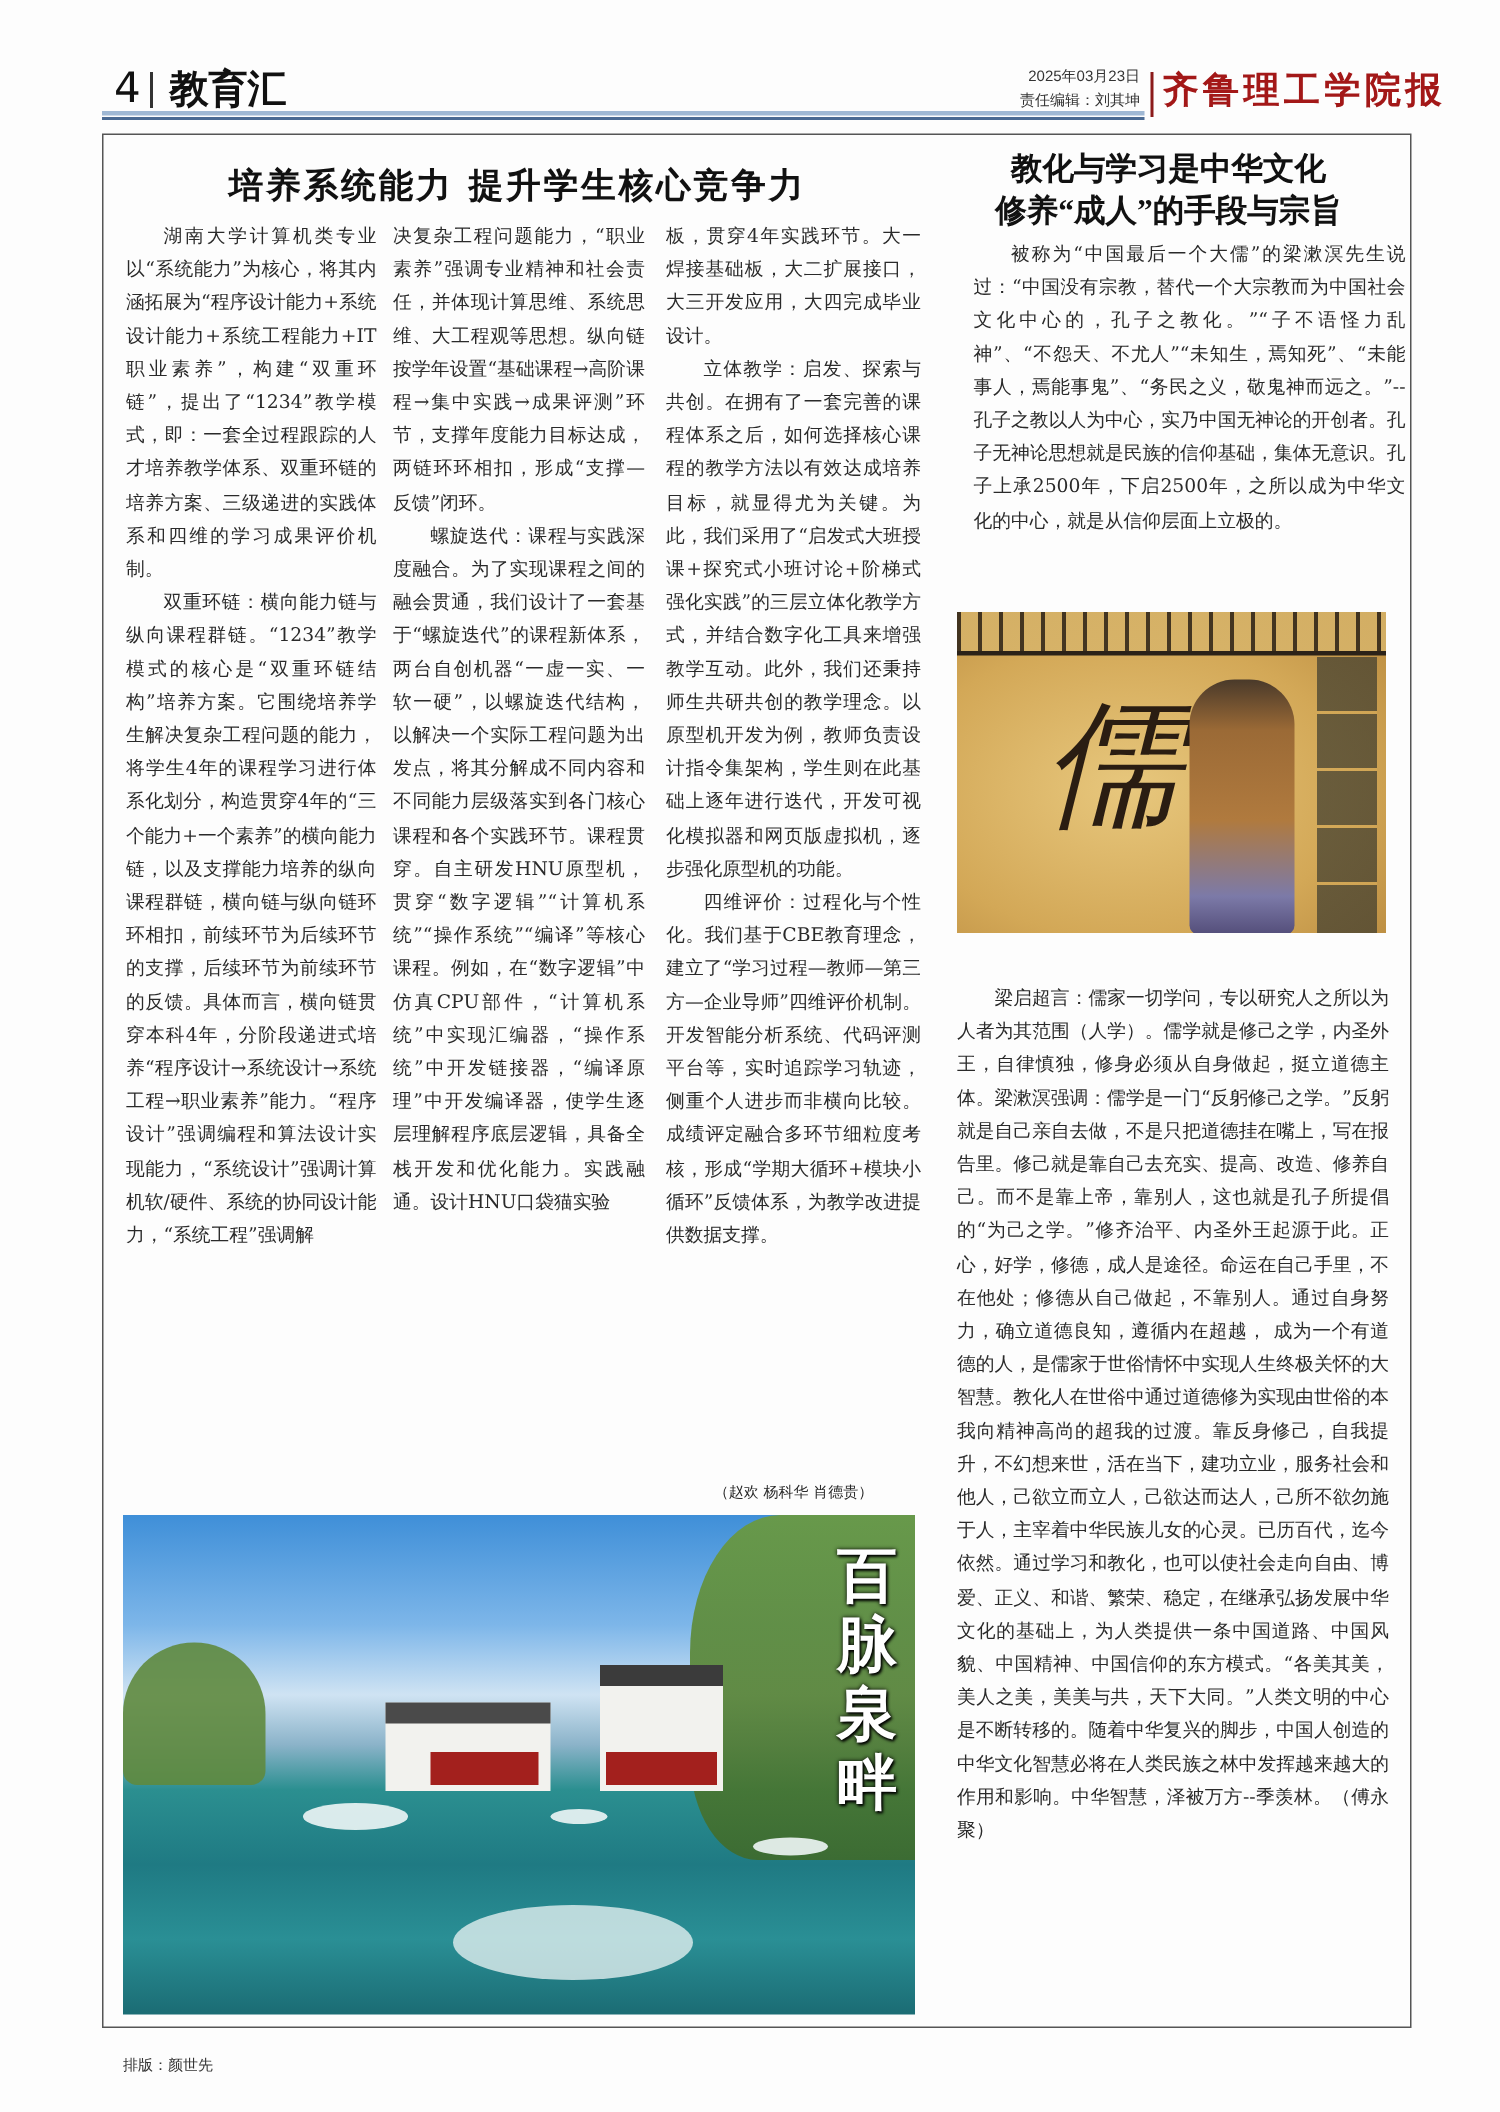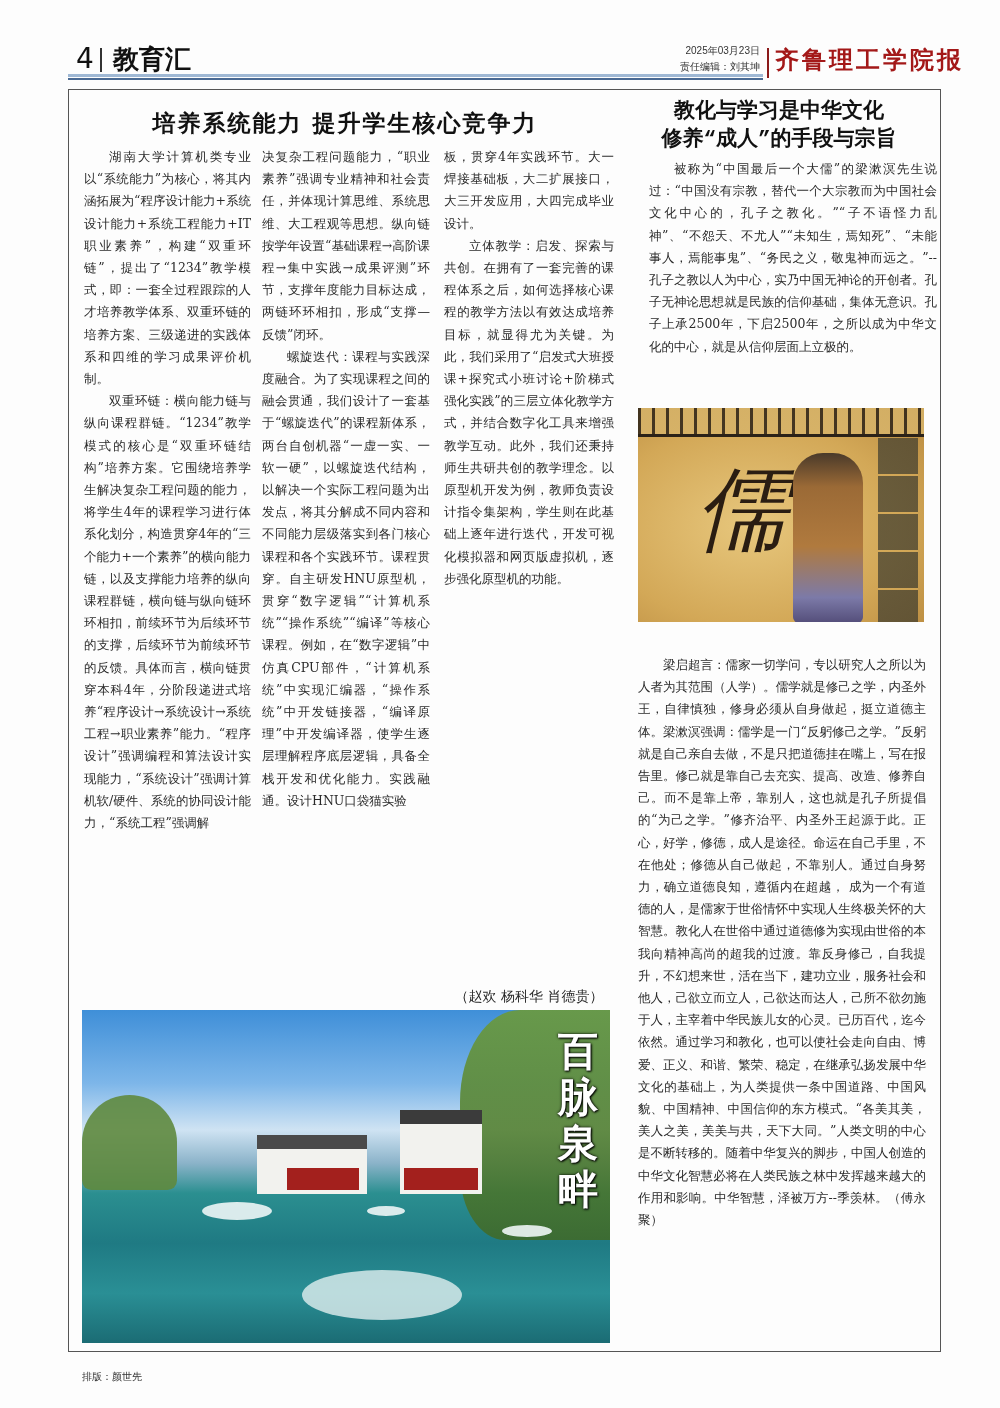--- a/index.html
+++ b/index.html
@@ -17,40 +17,40 @@
 
   .frame { position:absolute; left:68px; top:89px; width:873px; height:1263px; border:1px solid #555; box-sizing:border-box; }
 
   .art1-title { position:absolute; left:100px; top:108px; width:490px; text-align:center; font-family:"DejaVu Sans","Liberation Sans",sans-serif; font-weight:bold; font-size:23px; letter-spacing:2px; color:#111; }
   .col { position:absolute; font-size:12.5px; line-height:22.2px; text-align:justify; color:#2a2a2a; }
   .col p { margin:0; text-indent:2em; }
   .col p.noind { text-indent:0; }
   .c1 { left:84px; top:146px; width:167px; }
   .c2 { left:262px; top:146px; width:168px; }
   .c3 { left:444px; top:146px; width:170px; }
-  .byline1 { position:absolute; left:444px; top:988px; width:170px; font-size:14px; color:#2a2a2a; text-align:center; }
+  .byline1 { position:absolute; left:444px; top:988px; width:170px; font-size:10px; color:#2a2a2a; text-align:center; }
 
   .photo1 { position:absolute; left:82px; top:1010px; width:528px; height:333px; overflow:hidden;
             background:linear-gradient(180deg,#3f8fd8 0%,#7db6e9 22%,#cfe3f3 36%,#8bb3c9 46%,#2b8f90 55%,#1f7a83 70%,#2a8f95 85%,#1b6c74 100%); }
   .photo1 .trees-l { position:absolute; left:0; top:85px; width:95px; height:95px; background:#5f8a3e; border-radius:50% 50% 10% 10%; opacity:.9; }
   .photo1 .trees-r { position:absolute; right:0; top:0; width:150px; height:230px; background:linear-gradient(180deg,#6c9a3b,#3f6a2a); border-radius:40% 0 0 30%; opacity:.9; }
   .photo1 .bld { position:absolute; background:#f2f2ee; border-top:14px solid #4a4a4a; }
   .photo1 .b1 { left:175px; top:125px; width:110px; height:45px; }
   .photo1 .b2 { left:318px; top:100px; width:82px; height:70px; border-top-color:#3b3b3b; }
   .photo1 .b2:after { content:""; position:absolute; left:4px; right:4px; bottom:4px; height:22px; background:#a3201d; }
   .photo1 .b1:after { content:""; position:absolute; left:30px; right:8px; bottom:4px; height:22px; background:#a3201d; }
   .photo1 .foam { position:absolute; background:#eef6f6; border-radius:50%; opacity:.9; }
   .photo1 .f1 { left:120px; top:192px; width:70px; height:18px; }
   .photo1 .f2 { left:285px; top:196px; width:38px; height:10px; }
   .photo1 .f3 { left:220px; top:260px; width:160px; height:50px; opacity:.75; }
   .photo1 .f4 { left:420px; top:215px; width:50px; height:12px; }
   .photo1-cap { position:absolute; right:8px; top:18px; width:48px; font-family:"DejaVu Sans","Liberation Sans",sans-serif; font-size:40px; line-height:46px; color:#fff; font-weight:bold;
                 text-shadow:0 0 3px #000,1px 1px 2px #000; text-align:center; }
 
-  .art2-title { position:absolute; left:634px; top:98px; width:290px; text-align:center; font-family:Liberation Mono, monospace; font-weight:bold; font-size:21px; line-height:28px; color:#111; }
+  .art2-title { position:absolute; left:634px; top:98px; width:290px; text-align:center; font-family:Liberation Serif, serif; font-weight:bold; font-size:21px; line-height:28px; color:#111; }
   .c4 { left:649px; top:158px; width:288px; }
   .c5 { left:638px; top:654px; width:288px; }
 
   .photo2 { position:absolute; left:638px; top:408px; width:286px; height:214px; overflow:hidden;
             background:radial-gradient(ellipse at 40% 55%,#e7c77d 0%,#d3a857 60%,#b8893e 100%); }
   .photo2 .frieze { position:absolute; left:0; top:0; right:0; height:26px; background:repeating-linear-gradient(90deg,#2b2218 0 3px,#d7b46a 3px 14px); opacity:.85; }
   .photo2 .frieze2 { position:absolute; left:0; top:26px; right:0; height:3px; background:#2b2218; }
   .photo2 .glyph { position:absolute; left:58px; top:40px; font-family:"DejaVu Serif","Liberation Serif",serif; font-size:92px; font-style:italic; color:#2a1d12; }
   .photo2 .figure { position:absolute; left:155px; top:45px; width:70px; height:170px; background:linear-gradient(180deg,#4a3a2a 0%,#9b6a36 20%,#b07a3e 55%,#7c7aa8 85%,#544e7a 100%); border-radius:30px 30px 6px 6px; }
   .photo2 .bamboo { position:absolute; right:6px; top:30px; width:40px; height:185px; background:repeating-linear-gradient(180deg,#3b3a2e 0 36px,#d3a857 36px 38px); opacity:.7; }
@@ -78,20 +78,21 @@
   <p>湖南大学计算机类专业以“系统能力”为核心，将其内涵拓展为“程序设计能力+系统设计能力+系统工程能力+IT职业素养”，构建“双重环链”，提出了“1234”教学模式，即：一套全过程跟踪的人才培养教学体系、双重环链的培养方案、三级递进的实践体系和四维的学习成果评价机制。</p>
   <p>双重环链：横向能力链与纵向课程群链。“1234”教学模式的核心是“双重环链结构”培养方案。它围绕培养学生解决复杂工程问题的能力，将学生4年的课程学习进行体系化划分，构造贯穿4年的“三个能力+一个素养”的横向能力链，以及支撑能力培养的纵向课程群链，横向链与纵向链环环相扣，前续环节为后续环节的支撑，后续环节为前续环节的反馈。具体而言，横向链贯穿本科4年，分阶段递进式培养“程序设计→系统设计→系统工程→职业素养”能力。“程序设计”强调编程和算法设计实现能力，“系统设计”强调计算机软/硬件、系统的协同设计能力，“系统工程”强调解</p>
 </div>
 <div class="col c2">
   <p class="noind">决复杂工程问题能力，“职业素养”强调专业精神和社会责任，并体现计算思维、系统思维、大工程观等思想。纵向链按学年设置“基础课程→高阶课程→集中实践→成果评测”环节，支撑年度能力目标达成，两链环环相扣，形成“支撑—反馈”闭环。</p>
   <p>螺旋迭代：课程与实践深度融合。为了实现课程之间的融会贯通，我们设计了一套基于“螺旋迭代”的课程新体系，两台自创机器“一虚一实、一软一硬”，以螺旋迭代结构，以解决一个实际工程问题为出发点，将其分解成不同内容和不同能力层级落实到各门核心课程和各个实践环节。课程贯穿。自主研发HNU原型机，贯穿“数字逻辑”“计算机系统”“操作系统”“编译”等核心课程。例如，在“数字逻辑”中仿真CPU部件，“计算机系统”中实现汇编器，“操作系统”中开发链接器，“编译原理”中开发编译器，使学生逐层理解程序底层逻辑，具备全栈开发和优化能力。实践融通。设计HNU口袋猫实验</p>
 </div>
 <div class="col c3">
   <p class="noind">板，贯穿4年实践环节。大一焊接基础板，大二扩展接口，大三开发应用，大四完成毕业设计。</p>
   <p>立体教学：启发、探索与共创。在拥有了一套完善的课程体系之后，如何选择核心课程的教学方法以有效达成培养目标，就显得尤为关键。为此，我们采用了“启发式大班授课+探究式小班讨论+阶梯式强化实践”的三层立体化教学方式，并结合数字化工具来增强教学互动。此外，我们还秉持师生共研共创的教学理念。以原型机开发为例，教师负责设计指令集架构，学生则在此基础上逐年进行迭代，开发可视化模拟器和网页版虚拟机，逐步强化原型机的功能。</p>
+  <p>四维评价：过程化与个性化。我们基于CBE教育理念，建立了“学习过程—教师—第三方—企业导师”四维评价机制。开发智能分析系统、代码评测平台等，实时追踪学习轨迹，侧重个人进步而非横向比较。成绩评定融合多环节细粒度考核，形成“学期大循环+模块小循环”反馈体系，为教学改进提供数据支撑。</p>
 </div>
 <div class="byline1">（赵欢 杨科华 肖德贵）</div>
 
 <div class="photo1">
   <div class="trees-l"></div>
   <div class="trees-r"></div>
   <div class="bld b1"></div>
   <div class="bld b2"></div>
   <div class="foam f1"></div>
   <div class="foam f2"></div>

